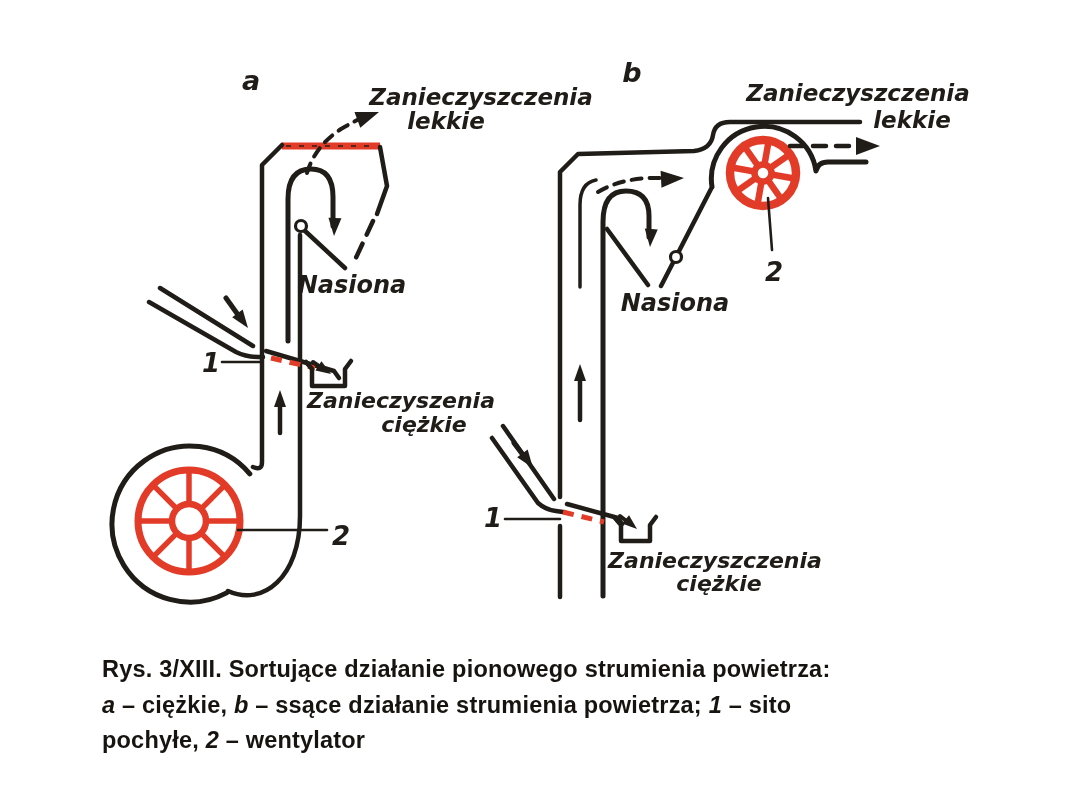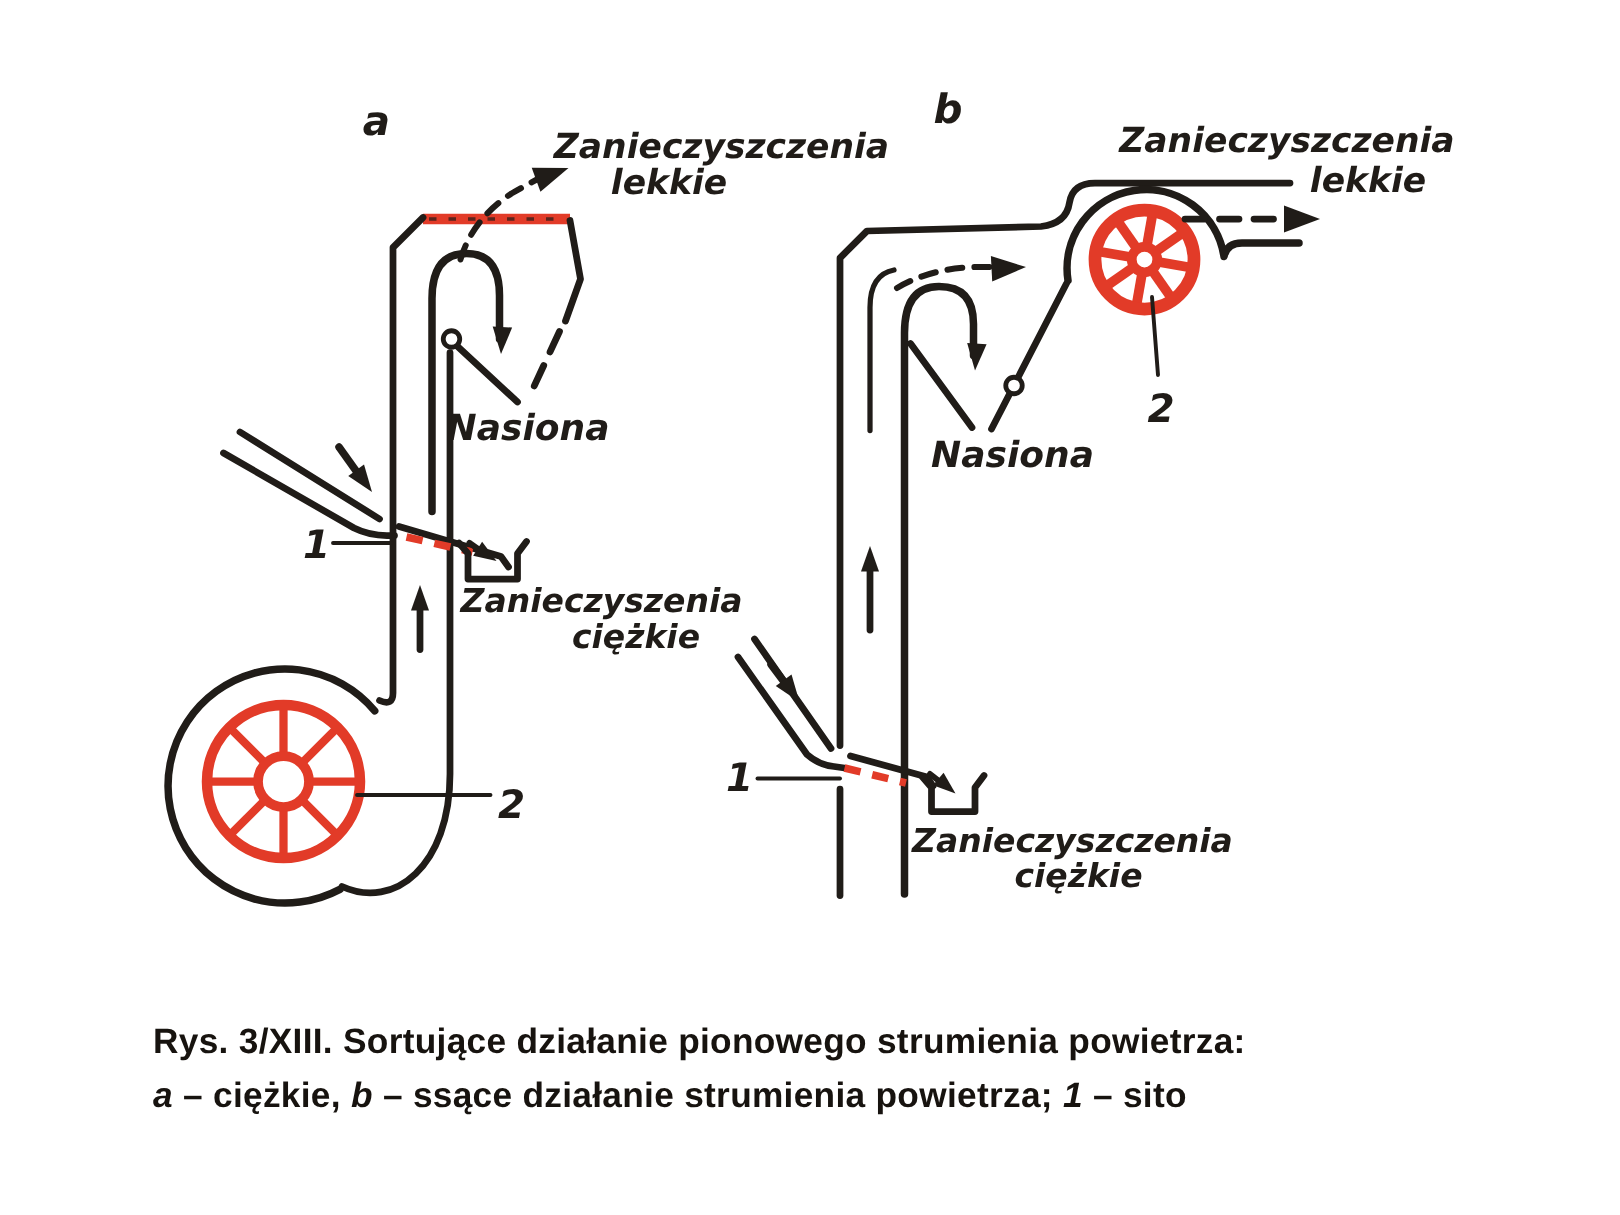--- a/index.html
+++ b/index.html
@@ -9,21 +9,21 @@
   .ink{stroke:var(--ink);fill:none;stroke-linecap:round;stroke-linejoin:round;}
   .red{stroke:var(--red);fill:none;stroke-linecap:butt;}
   .fill-ink{fill:var(--ink);stroke:none;}
   .pivot{fill:#fff;stroke:var(--ink);}
   .lbl{font:bold italic 23px "DejaVu Sans",sans-serif;fill:var(--ink);}
   .lbl-sm{font-size:22px;}
   .lbl-md{font-size:24px;}
   .lbl-lg{font-size:27px;}
   .lbl-num{font-size:26px;}
   #caption{position:absolute;left:102px;top:652px;width:900px;
-           font:bold 23.5px/35.5px "Liberation Sans",sans-serif;color:#17130f;letter-spacing:.2px;margin-top:25px;}
+           font:bold 23.5px/35.5px "Liberation Sans",sans-serif;color:#17130f;letter-spacing:.2px;}
   #caption .it{font-style:italic;}
 </style>
 </head>
 <body>
 
 <div id="page">
   <svg width="1080" height="810" viewBox="0 0 1080 810">
 
     <g>
 
@@ -136,14 +136,15 @@
       <text x="774" y="281" class="lbl lbl-num">2</text>
       <text x="493" y="527" class="lbl lbl-num">1</text>
       <text x="715" y="568" class="lbl lbl-sm">Zanieczyszczenia</text>
       <text x="719" y="591" class="lbl lbl-sm">ciężkie</text>
     </g>
   </svg>
 
   <div id="caption">
     <div><span>Rys. 3/XIII. Sortujące działanie pionowego strumienia powietrza:</span></div>
     <div><span class="it">a</span><span> – ciężkie, </span><span class="it">b</span><span> – ssące działanie strumienia powietrza; </span><span class="it">1</span><span> – sito</span></div>
+    <div><span>pochyłe, </span><span class="it">2</span><span> – wentylator</span></div>
   </div>
 </div>
 
 </body></html>

